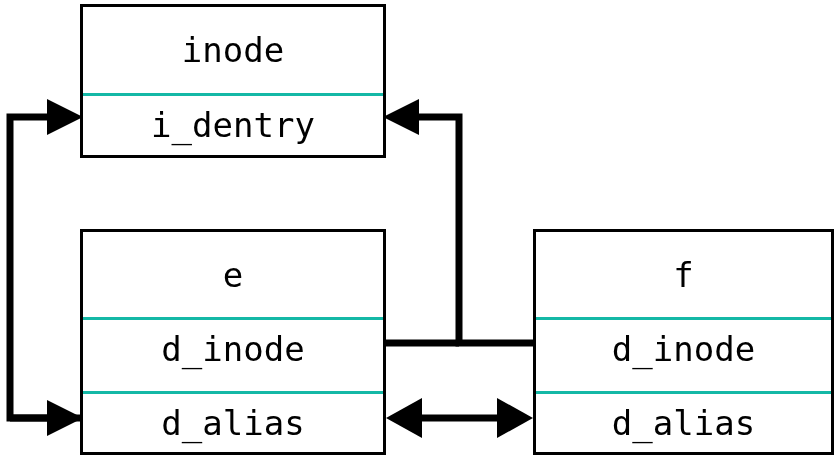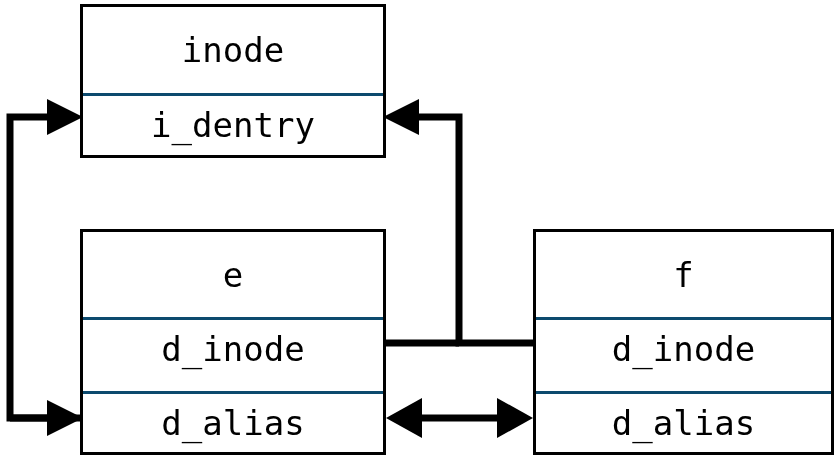--- a/index.html
+++ b/index.html
@@ -30,21 +30,21 @@
     justify-content: center;
     color: #000000;
     font-size: 34px;
     line-height: 1;
     letter-spacing: 0px;
     background: #ffffff;
     white-space: pre;
     margin-top: 12px;
   }
   .node-row + .node-row {
-    border-top: 3px solid #0c4a6e;
+    border-top: 3px solid #14b8a6;
   }
   #inode-box {
     left: 80px;
     top: 4px;
     width: 306px;
     height: 154px;
   }
   #inode-box .node-row { height: 50%; }
 
   #dentry-e-box {

